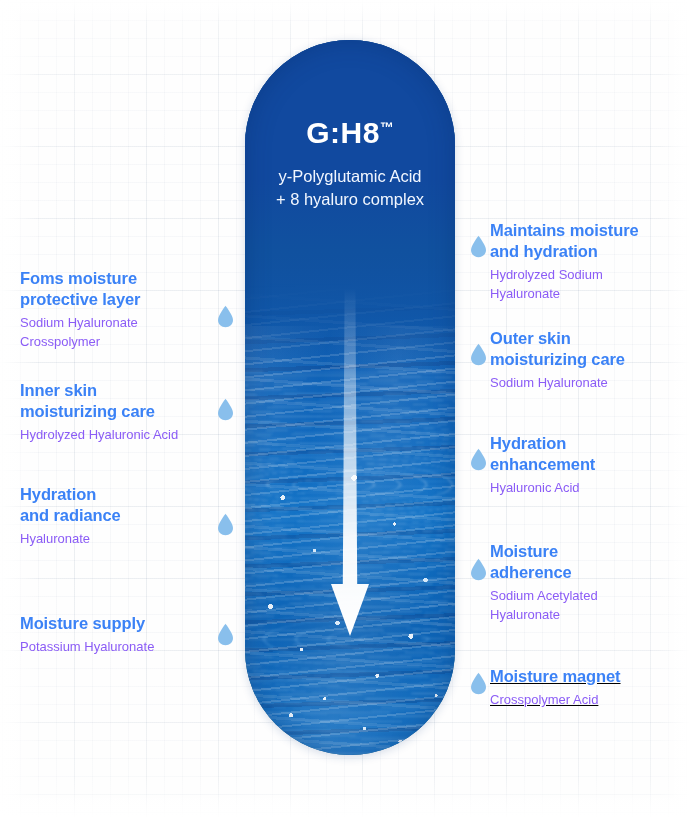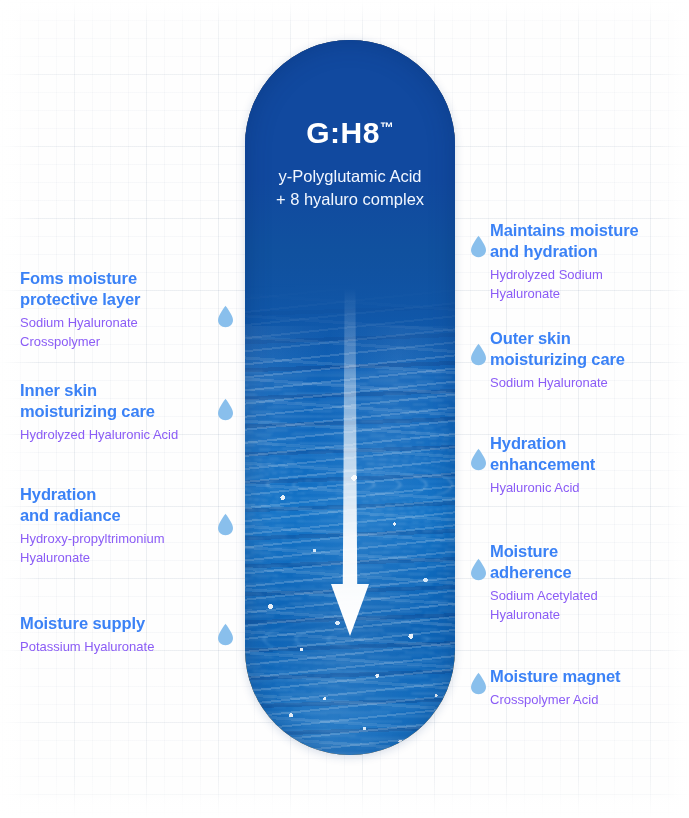--- a/index.html
+++ b/index.html
@@ -34,21 +34,21 @@
       linear-gradient(to top, #fff 0px, rgba(255,255,255,0) 40px);
     pointer-events:none;
   }
 
   
   #capsule{
     position:absolute;
     left:245px;top:40px;width:210px;height:715px;
     border-radius:105px/105px;
     overflow:hidden;
-    background:#a16207;
+    background:#0c4a6e;
     box-shadow:0 2px 10px rgba(20,60,130,.18);
   }
   
   .cap-top{
     position:absolute;left:0;right:0;top:0;height:330px;
     background:linear-gradient(to bottom,#11499f 0%,#11499f 42%,#10519f 64%,rgba(17,77,161,0) 100%);
     z-index:6;
   }
   
   .water{
@@ -207,21 +207,20 @@
       <path d="M8.5 0.8 C8.5 0.8 1 10.4 1 15.0 C1 19.3 4.4 22.2 8.5 22.2 C12.6 22.2 16 19.3 16 15.0 C16 10.4 8.5 0.8 8.5 0.8 Z" fill="#89BFEC"></path>
     </svg>
 </span>
 
 <div class="label side-left" style="left:20px;top:484px;width:190px;">
   <div class="title">
     <div>Hydration</div>
     <div>and radiance</div>
   </div>
   <div class="sub">
-    <div>Hydroxy-propyltrimonium</div>
     <div>Hyaluronate</div>
   </div>
 </div>
 <span class="drop" style="left:217px;top:513px;">
   <svg viewBox="0 0 17 23">
       <path d="M8.5 0.8 C8.5 0.8 1 10.4 1 15.0 C1 19.3 4.4 22.2 8.5 22.2 C12.6 22.2 16 19.3 16 15.0 C16 10.4 8.5 0.8 8.5 0.8 Z" fill="#89BFEC"></path>
     </svg>
 </span>
 
 <div class="label side-left" style="left:20px;top:613px;width:190px;">
@@ -298,20 +297,20 @@
     <div>Sodium Acetylated</div>
     <div>Hyaluronate</div>
   </div>
 </div>
 
 <span class="drop" style="left:470px;top:672px;">
   <svg viewBox="0 0 17 23">
       <path d="M8.5 0.8 C8.5 0.8 1 10.4 1 15.0 C1 19.3 4.4 22.2 8.5 22.2 C12.6 22.2 16 19.3 16 15.0 C16 10.4 8.5 0.8 8.5 0.8 Z" fill="#89BFEC"></path>
     </svg>
 </span>
-<div class="label side-right" style="left:490px;top:666px;width:185px;">
+<div class="label side-right" style="left:490px;top:666px;width:185px;text-decoration:underline;">
   <div class="title">
     <div>Moisture magnet</div>
   </div>
   <div class="sub">
     <div>Crosspolymer Acid</div>
   </div>
 </div>
 
 </body></html>

